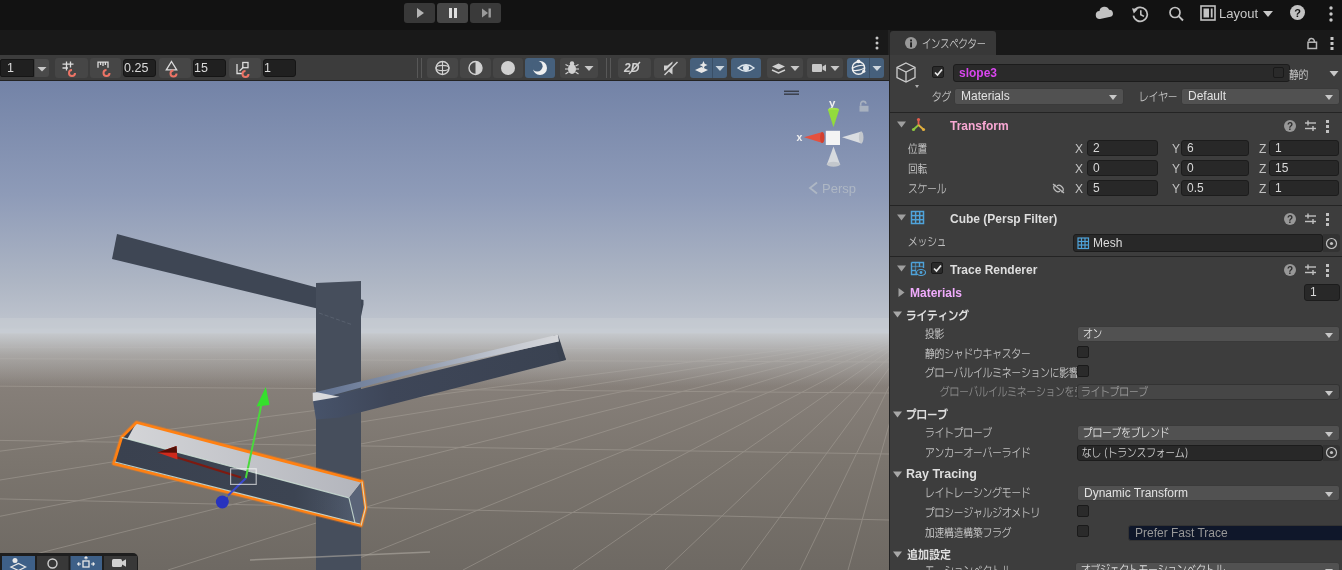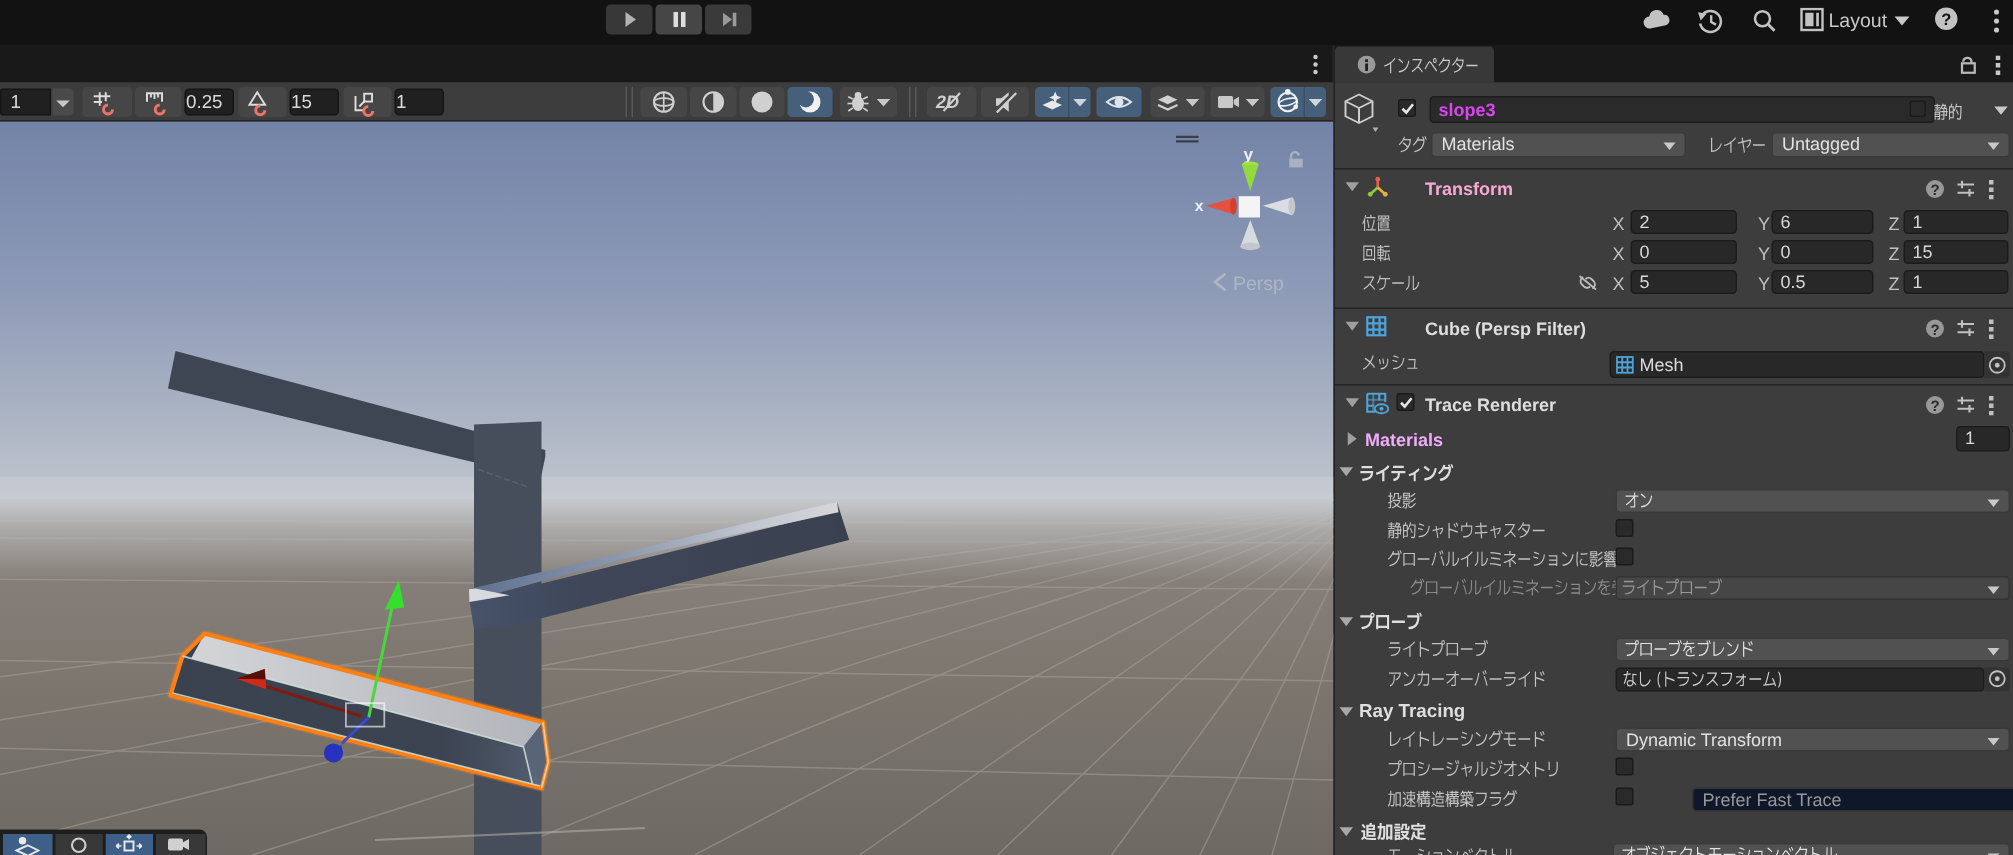--- a/index.html
+++ b/index.html
@@ -368,21 +368,21 @@
 <svg class="a" style="left:1328px;top:70px" width="12" height="8">
     <path d="M1.5 1 L6 6.5 L10.5 1 Z" fill="#c8c8c8"></path>
   </svg>
 <svg style="position:absolute;left:932px;top:88px" width="21" height="18" viewBox="0 -13 21 18">
     <path d="M2.1 -0.3Q3.4 -0.4 4.6 -0.9Q5.8 -1.3 6.7 -2.0Q7.7 -2.7 8.3 -3.6Q9.0 -4.5 9.4 -5.6Q9.7 -6.7 9.7 -7.9L10.1 -7.5H4.3V-8.3H10.7V-7.9Q10.7 -6.6 10.3 -5.4Q9.9 -4.2 9.2 -3.1Q8.4 -2.1 7.4 -1.3Q6.4 -0.6 5.1 -0.1Q3.8 0.4 2.4 0.5ZM0.6 -4.8Q1.6 -5.5 2.4 -6.3Q3.3 -7.1 3.9 -8.0Q4.6 -8.9 4.9 -9.8L5.8 -9.6Q5.5 -8.6 4.8 -7.6Q4.1 -6.7 3.2 -5.8Q2.3 -4.9 1.2 -4.1ZM8.1 -2.4Q7.1 -3.2 6.1 -4.0Q5.1 -4.7 4.0 -5.4L4.6 -6.1Q5.7 -5.4 6.7 -4.6Q7.7 -3.9 8.7 -3.1Z M13.6 -0.3Q15.3 -0.5 16.6 -1.1Q18.0 -1.7 19.1 -2.7Q20.1 -3.7 20.6 -5.0Q21.2 -6.2 21.2 -7.7L21.6 -7.2H16.0V-8.1H22.0L22.1 -7.9V-7.7Q22.1 -6.4 21.8 -5.2Q21.4 -4.0 20.6 -3.0Q19.9 -2.0 18.9 -1.3Q17.8 -0.5 16.6 -0.1Q15.3 0.4 13.8 0.5ZM12.3 -4.5Q13.3 -5.2 14.1 -6.0Q15.0 -6.9 15.6 -7.8Q16.3 -8.7 16.6 -9.6L17.6 -9.4Q17.2 -8.4 16.5 -7.4Q15.8 -6.4 14.9 -5.5Q14.0 -4.7 12.9 -3.9ZM21.4 -7.5Q21.1 -8.2 20.8 -8.7Q20.5 -9.2 20.2 -9.7L20.8 -10.1Q21.2 -9.6 21.5 -9.0Q21.9 -8.5 22.1 -7.9ZM23.2 -7.7Q22.9 -8.3 22.6 -8.9Q22.4 -9.4 22.0 -9.9L22.7 -10.3Q23.1 -9.7 23.4 -9.2Q23.7 -8.6 23.9 -8.0Z" fill="#c2c2c2" transform="scale(0.8 1)"></path>
   </svg>
 <div class="dd" style="left:954px;top:88px;width:170px;height:17px;line-height:15px">Materials</div>
 <svg style="position:absolute;left:1139px;top:88px" width="40" height="18" viewBox="0 -13 40 18">
     <path d="M2.1 0.3V-9.2H3.1V0.0L2.5 -0.6Q4.0 -0.6 5.2 -0.9Q6.4 -1.2 7.4 -1.8Q8.4 -2.4 9.1 -3.3Q9.8 -4.2 10.3 -5.5L11.1 -5.1Q10.4 -3.4 9.2 -2.1Q8.0 -0.9 6.3 -0.3Q4.7 0.3 2.5 0.3Z M13.0 -4.5Q14.3 -4.7 15.6 -5.2Q16.9 -5.6 18.1 -6.3Q19.4 -7.0 20.5 -7.8Q21.5 -8.6 22.3 -9.5L22.9 -8.9Q22.3 -8.2 21.4 -7.5Q20.6 -6.8 19.6 -6.1Q18.6 -5.5 17.5 -5.0Q16.4 -4.5 15.3 -4.2Q14.2 -3.8 13.2 -3.7ZM18.2 0.8V-6.1H19.2V0.8Z M24.6 -5.2 24.4 -6.0 35.2 -8.2 35.4 -7.3ZM29.5 0.8 27.6 -9.2 28.6 -9.4 30.4 0.6ZM31.7 -3.2Q32.3 -3.4 32.8 -3.9Q33.3 -4.3 33.7 -4.9Q34.0 -5.5 34.2 -6.1Q34.5 -6.8 34.5 -7.4L35.4 -7.3Q35.4 -6.6 35.1 -5.8Q34.9 -5.1 34.5 -4.4Q34.0 -3.8 33.5 -3.3Q32.9 -2.8 32.3 -2.5Z M37.1 -3.9V-4.8H46.9V-3.9Z" fill="#c2c2c2" transform="scale(0.8 1)"></path>
   </svg>
-<div class="dd" style="left:1181px;top:88px;width:159px;height:17px;line-height:15px">Untagged</div>
+<div class="dd" style="left:1181px;top:88px;width:159px;height:17px;line-height:15px">Default</div>
 <div class="a" style="left:890px;top:112px;width:452px;height:1px;background:#242424"></div>
 <svg class="a" style="left:896px;top:120px" width="11" height="9">
     <path d="M1 1.5 L10 1.5 L5.5 7.5 Z" fill="#9f9f9f"></path>
   </svg>
 <svg class="a" style="left:911px;top:117px" width="15" height="15">
 <line x1="7.5" y1="8" x2="7.5" y2="2" stroke="#e25f4e" stroke-width="1.8"></line>
 <line x1="7.5" y1="8" x2="2.5" y2="12.5" stroke="#8ec63f" stroke-width="1.8"></line>
 <line x1="7.5" y1="8" x2="12.5" y2="12.5" stroke="#e2b03e" stroke-width="1.8"></line>
 <circle cx="7.5" cy="2.5" r="1.6" fill="#e25f4e"></circle>
     <circle cx="2.5" cy="12.5" r="1.6" fill="#8ec63f"></circle>

